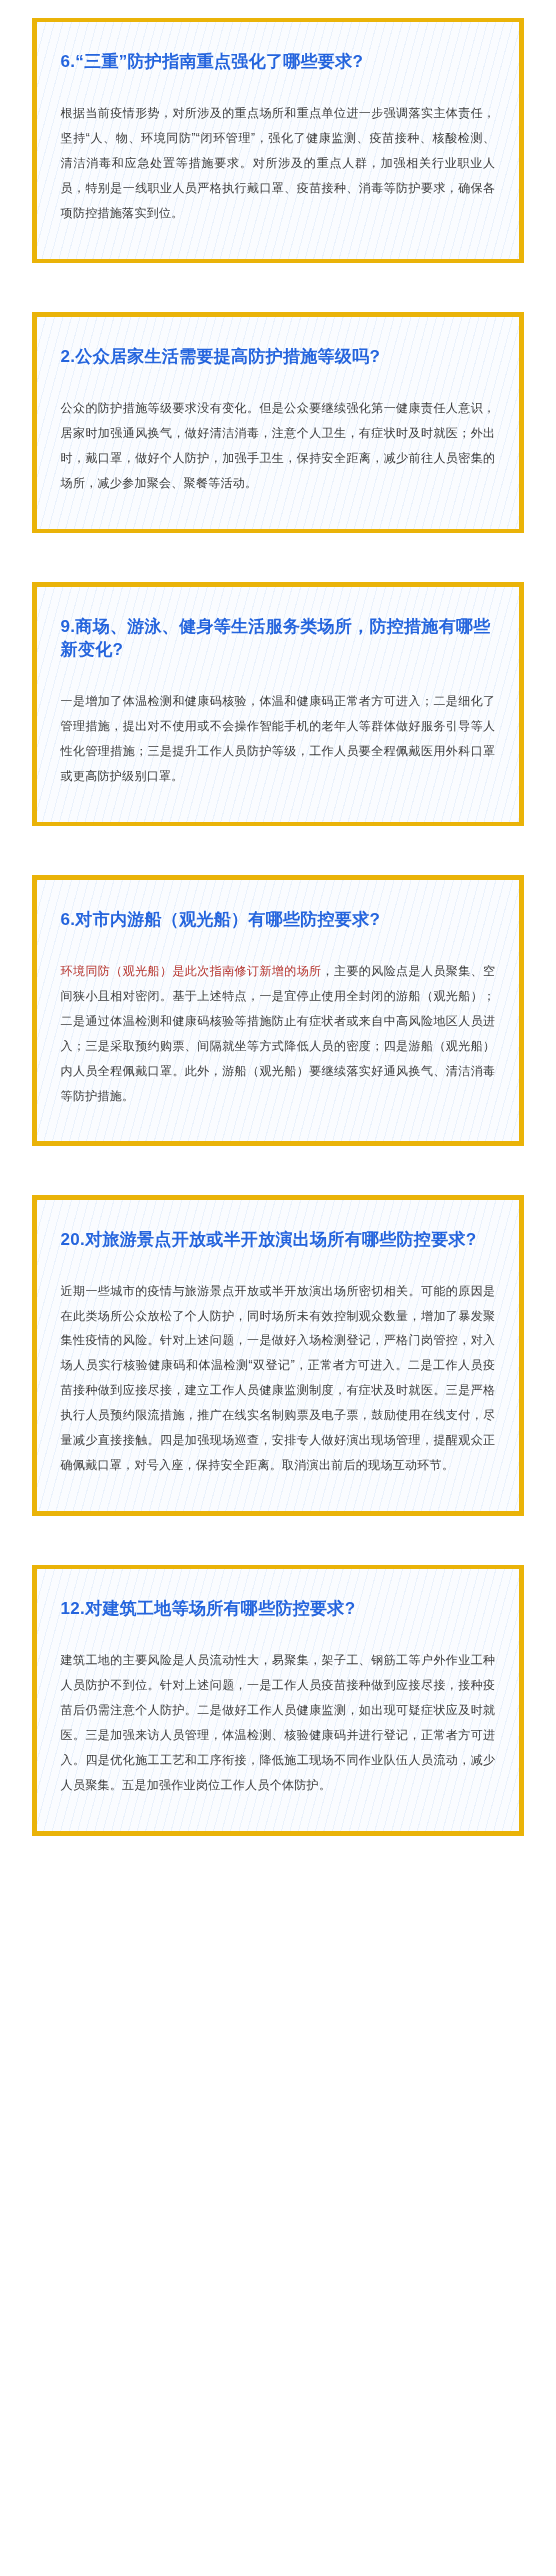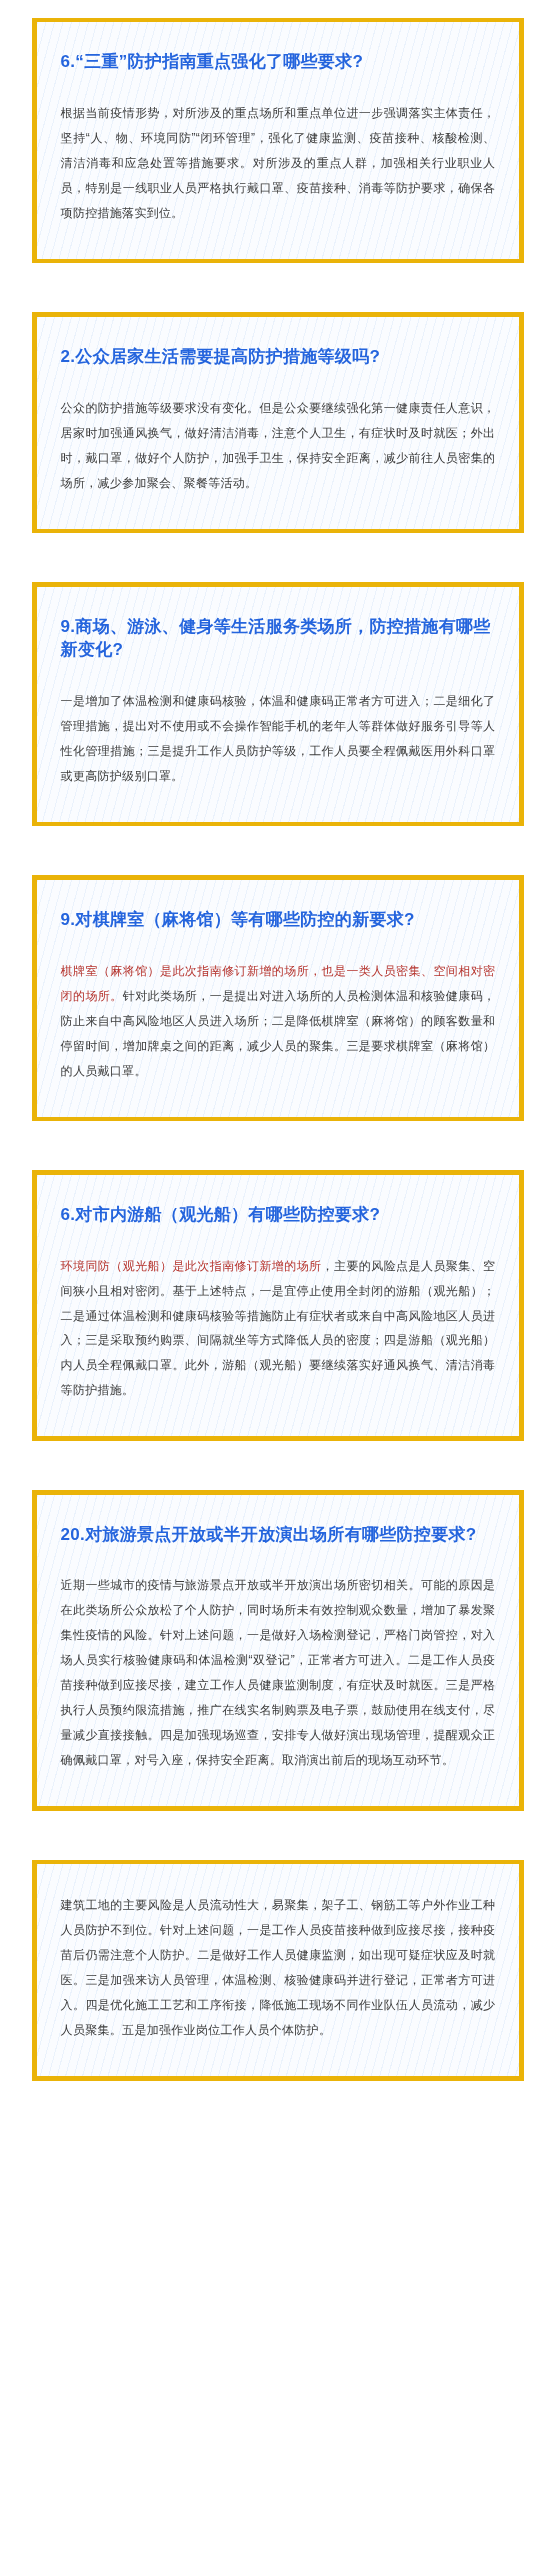--- a/index.html
+++ b/index.html
@@ -60,41 +60,36 @@
     </div>
   </div>
 
   <div class="card">
     <div class="card-inner">
       <h2 class="q-title">9.商场、游泳、健身等生活服务类场所，防控措施有哪些新变化?</h2>
       <p class="q-body"><span class="red"></span><span>一是增加了体温检测和健康码核验，体温和健康码正常者方可进入；二是细化了管理措施，提出对不使用或不会操作智能手机的老年人等群体做好服务引导等人性化管理措施；三是提升工作人员防护等级，工作人员要全程佩戴医用外科口罩或更高防护级别口罩。</span></p>
     </div>
   </div>
 
-  <div class="card">
-    <div class="card-inner">
-      <h2 class="q-title">9.对棋牌室（麻将馆）等有哪些防控的新要求?</h2>
-      <p class="q-body"><span class="red">棋牌室（麻将馆）是此次指南修订新增的场所，也是一类人员密集、空间相对密闭的场所。</span><span>针对此类场所，一是提出对进入场所的人员检测体温和核验健康码，防止来自中高风险地区人员进入场所；二是降低棋牌室（麻将馆）的顾客数量和停留时间，增加牌桌之间的距离，减少人员的聚集。三是要求棋牌室（麻将馆）的人员戴口罩。</span></p>
-    </div>
-  </div>
 
   <div class="card">
     <div class="card-inner">
       <h2 class="q-title">6.对市内游船（观光船）有哪些防控要求?</h2>
       <p class="q-body"><span class="red">环境同防（观光船）是此次指南修订新增的场所</span><span>，主要的风险点是人员聚集、空间狭小且相对密闭。基于上述特点，一是宜停止使用全封闭的游船（观光船）；二是通过体温检测和健康码核验等措施防止有症状者或来自中高风险地区人员进入；三是采取预约购票、间隔就坐等方式降低人员的密度；四是游船（观光船）内人员全程佩戴口罩。此外，游船（观光船）要继续落实好通风换气、清洁消毒等防护措施。</span></p>
     </div>
   </div>
 
   <div class="card">
     <div class="card-inner">
       <h2 class="q-title">20.对旅游景点开放或半开放演出场所有哪些防控要求?</h2>
       <p class="q-body"><span class="red"></span><span>近期一些城市的疫情与旅游景点开放或半开放演出场所密切相关。可能的原因是在此类场所公众放松了个人防护，同时场所未有效控制观众数量，增加了暴发聚集性疫情的风险。针对上述问题，一是做好入场检测登记，严格门岗管控，对入场人员实行核验健康码和体温检测“双登记”，正常者方可进入。二是工作人员疫苗接种做到应接尽接，建立工作人员健康监测制度，有症状及时就医。三是严格执行人员预约限流措施，推广在线实名制购票及电子票，鼓励使用在线支付，尽量减少直接接触。四是加强现场巡查，安排专人做好演出现场管理，提醒观众正确佩戴口罩，对号入座，保持安全距离。取消演出前后的现场互动环节。</span></p>
     </div>
   </div>
 
   <div class="card">
     <div class="card-inner">
+      <h2 class="q-title">12.对建筑工地等场所有哪些防控要求?</h2>
       <p class="q-body"><span class="red"></span><span>建筑工地的主要风险是人员流动性大，易聚集，架子工、钢筋工等户外作业工种人员防护不到位。针对上述问题，一是工作人员疫苗接种做到应接尽接，接种疫苗后仍需注意个人防护。二是做好工作人员健康监测，如出现可疑症状应及时就医。三是加强来访人员管理，体温检测、核验健康码并进行登记，正常者方可进入。四是优化施工工艺和工序衔接，降低施工现场不同作业队伍人员流动，减少人员聚集。五是加强作业岗位工作人员个体防护。</span></p>
     </div>
   </div>
 
 </div>
 
 
 </body></html>

